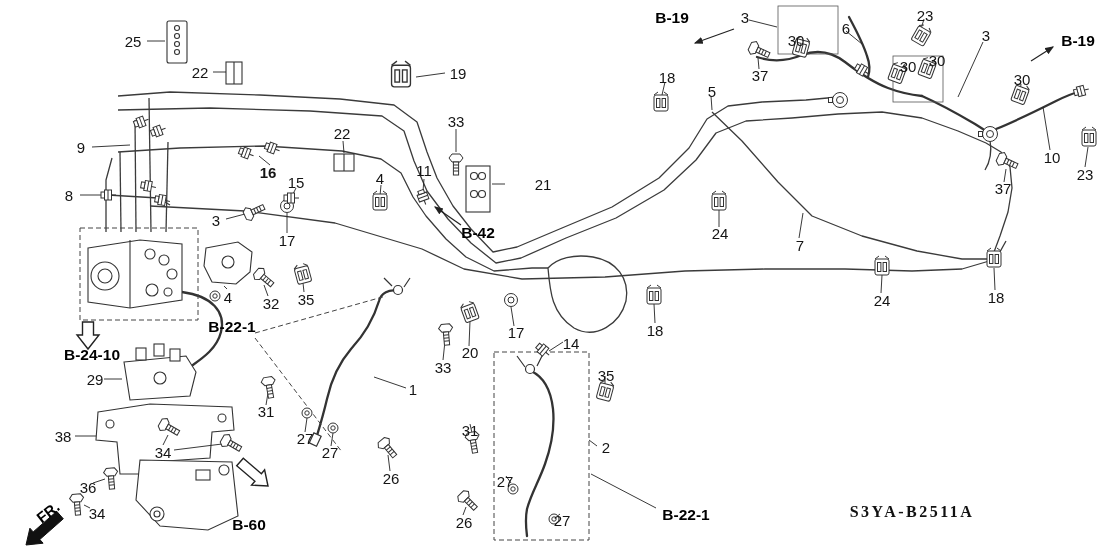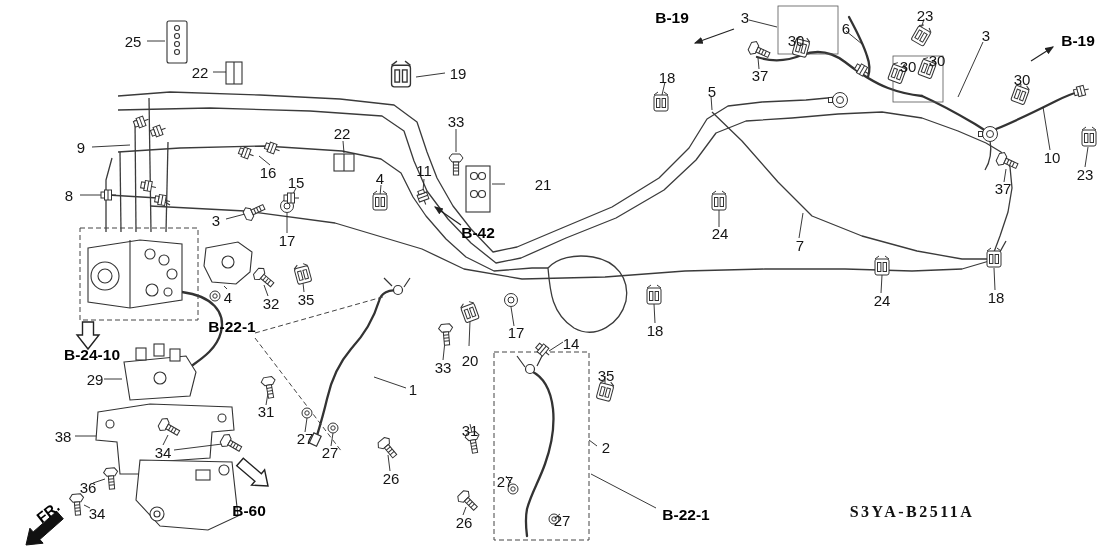--- a/index.html
+++ b/index.html
@@ -293,21 +293,21 @@
         <use href="#sym-conn" xlink:href="#sym-conn" transform="translate(840,100) rotate(0) scale(1)"></use>
       </g>
 </svg>
 
 <div id="label-layer">
       <span class="part-label" style="left: 133px; top: 41px;">25</span>
       <span class="part-label" style="left: 200px; top: 72px;">22</span>
       <span class="part-label" style="left: 458px; top: 73px;">19</span>
       <span class="part-label" style="left: 81px; top: 147px;">9</span>
       <span class="part-label" style="left: 69px; top: 195px;">8</span>
-      <span class="part-label" style="left: 268px; top: 172px;">16</span>
+      <span class="part-label" style="left: 268px; top: 172px; font-weight: bold;">16</span>
       <span class="part-label" style="left: 342px; top: 133px;">22</span>
       <span class="part-label" style="left: 456px; top: 121px;">33</span>
       <span class="part-label" style="left: 380px; top: 178px;">4</span>
       <span class="part-label" style="left: 424px; top: 170px;">11</span>
       <span class="part-label" style="left: 296px; top: 182px;">15</span>
       <span class="part-label" style="left: 216px; top: 220px;">3</span>
       <span class="part-label" style="left: 287px; top: 240px;">17</span>
       <span class="part-label" style="left: 515px; top: 184px; margin-left: 28px;">21</span>
       <span class="part-label" style="left: 228px; top: 297px;">4</span>
       <span class="part-label" style="left: 271px; top: 303px;">32</span>
@@ -316,21 +316,21 @@
       <span class="part-label" style="left: 63px; top: 436px;">38</span>
       <span class="part-label" style="left: 163px; top: 452px;">34</span>
       <span class="part-label" style="left: 88px; top: 487px;">36</span>
       <span class="part-label" style="left: 97px; top: 513px;">34</span>
       <span class="part-label" style="left: 266px; top: 411px;">31</span>
       <span class="part-label" style="left: 305px; top: 438px;">27</span>
       <span class="part-label" style="left: 330px; top: 452px;">27</span>
       <span class="part-label" style="left: 391px; top: 478px;">26</span>
       <span class="part-label" style="left: 413px; top: 389px;">1</span>
       <span class="part-label" style="left: 443px; top: 367px;">33</span>
-      <span class="part-label" style="left: 470px; top: 360px;">20</span>
+      <span class="part-label" style="left: 470px; top: 352px;">20</span>
       <span class="part-label" style="left: 516px; top: 332px;">17</span>
       <span class="part-label" style="left: 571px; top: 343px;">14</span>
       <span class="part-label" style="left: 606px; top: 375px;">35</span>
       <span class="part-label" style="left: 470px; top: 430px;">31</span>
       <span class="part-label" style="left: 606px; top: 447px;">2</span>
       <span class="part-label" style="left: 505px; top: 481px;">27</span>
       <span class="part-label" style="left: 464px; top: 522px;">26</span>
       <span class="part-label" style="left: 562px; top: 520px;">27</span>
       <span class="part-label" style="left: 667px; top: 77px;">18</span>
       <span class="part-label" style="left: 712px; top: 91px;">5</span>
@@ -349,20 +349,20 @@
       <span class="part-label" style="left: 720px; top: 233px;">24</span>
       <span class="part-label" style="left: 800px; top: 245px;">7</span>
       <span class="part-label" style="left: 882px; top: 300px;">24</span>
       <span class="part-label" style="left: 996px; top: 297px;">18</span>
       <span class="part-label" style="left: 655px; top: 330px;">18</span>
       <span class="ref-label" style="left: 672px; top: 18px;">B-19</span>
       <span class="ref-label" style="left: 1078px; top: 41px;">B-19</span>
       <span class="ref-label" style="left: 478px; top: 233px;">B-42</span>
       <span class="ref-label" style="left: 232px; top: 327px;">B-22-1</span>
       <span class="ref-label" style="left: 92px; top: 355px;">B-24-10</span>
-      <span class="ref-label" style="left: 249px; top: 511px; text-align: right;">B-60</span>
+      <span class="ref-label" style="left: 249px; top: 525px; text-align: right;">B-60</span>
       <span class="ref-label" style="left: 686px; top: 515px;">B-22-1</span>
     </div>
 
 <span class="code-label" id="code-label" style="left: 912px; top: 512px;">S3YA-B2511A</span>
 <span class="fr-label" id="fr-label" style="left: 48px; top: 512px;">FR.</span>
 
 </div>
 
 </body></html>

